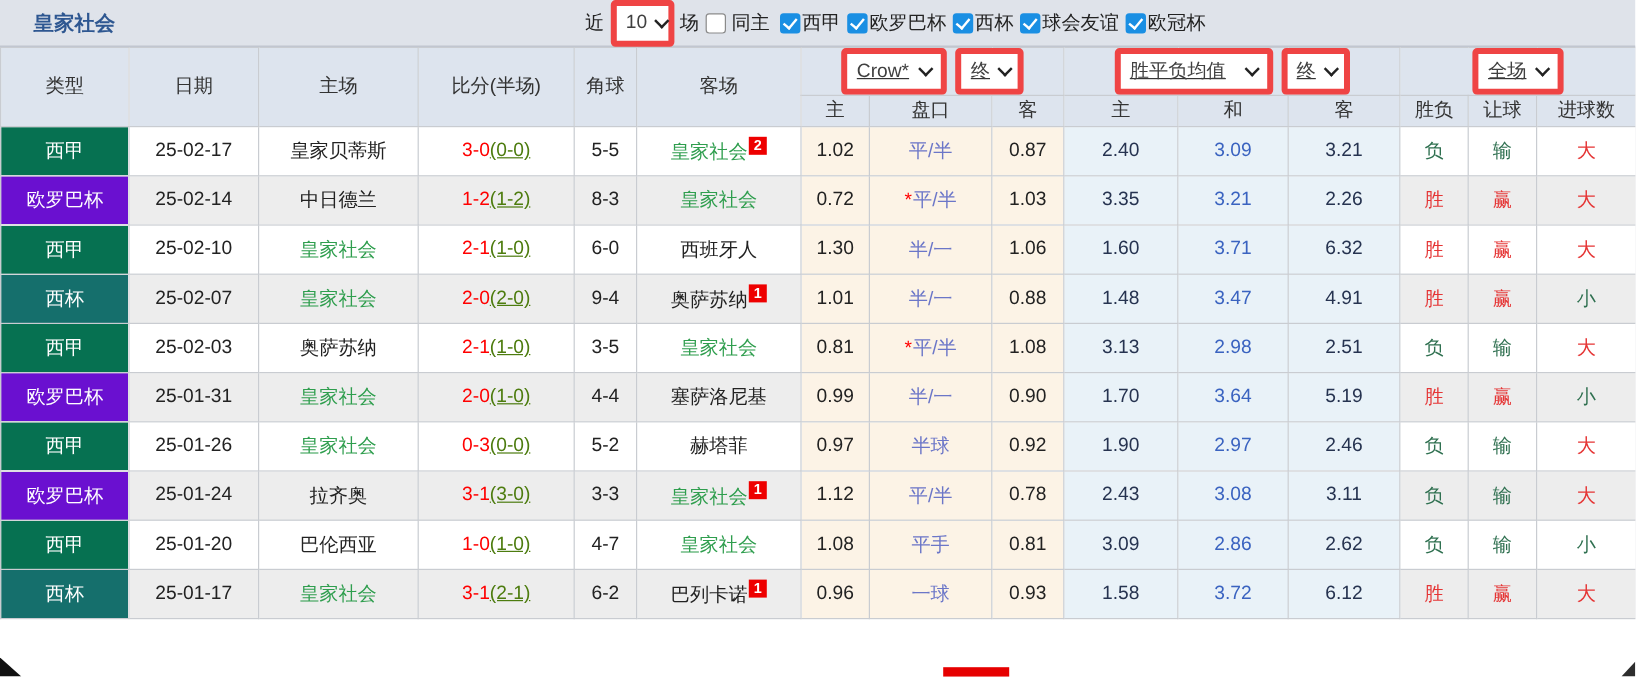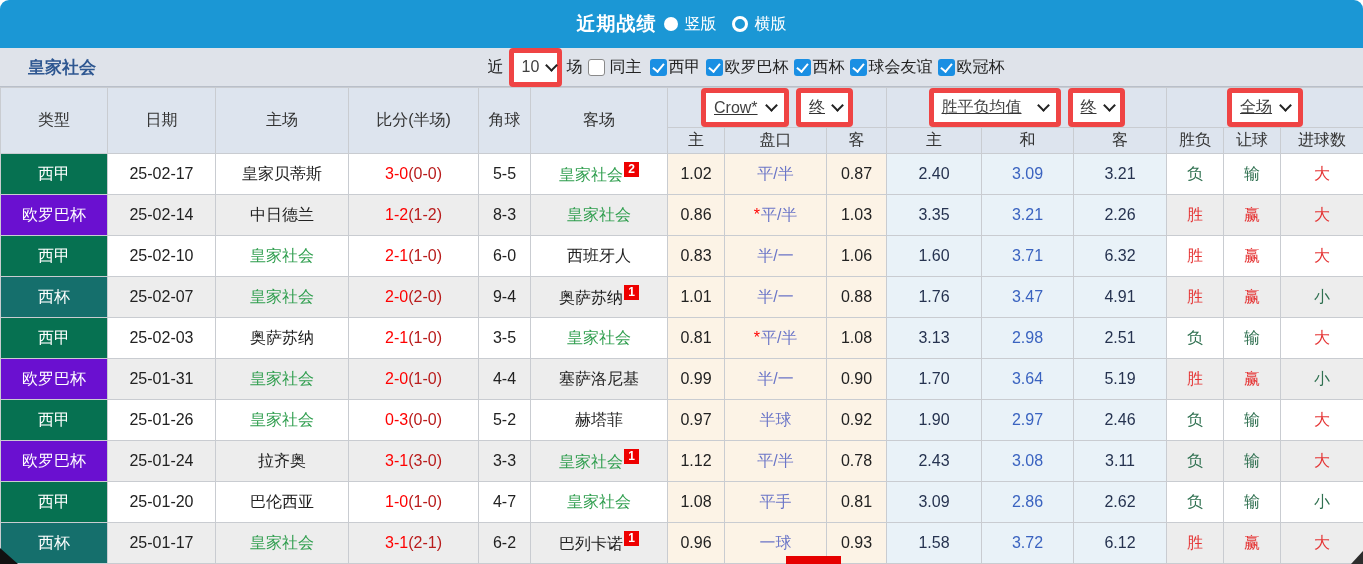--- a/index.html
+++ b/index.html
@@ -45,21 +45,21 @@
   .hrow-b th{height:26px;}
   .sel-cell{vertical-align:middle;}
   .sel-wrap{display:flex;align-items:center;justify-content:center;gap:7px;text-decoration:underline;}
   tbody td{height:41px;font-size:16px;color:#222;background:#fff;}
   tr.alt td{background:var(--row-alt-bg);}
   tbody td.asia{background:var(--asia-bg);}
   tbody td.avg{background:var(--avg-bg);}
   td.type{color:#fff;}
   td.team.self{color:var(--self-team);}
   .sc-red{color:var(--score-red);margin-top:41px;}
-  .sc-half{color:#b91c1c;}
+  .sc-half{color:#4d7c0f;text-decoration:underline;}
   td.handicap{color:var(--handicap-text);}
   .star{color:#f00;margin-right:1px;}
   td.avg.draw{color:var(--avg-draw-text);}
   td.avg.side{color:var(--avg-side-text);}
   td.res.red{color:var(--win-red);}
   td.res.green{color:var(--lose-green);}
   .badge{display:inline-block;background:var(--badge-bg);color:#fff;font-size:12px;
          line-height:15px;min-width:9px;padding:0 3px;margin-left:1px;
          vertical-align:7px;font-weight:bold;}
 
@@ -73,27 +73,20 @@
   .corner-bl{position:absolute;left:0;bottom:0;width:18px;height:16px;background:#111;
              clip-path:polygon(0 0,100% 100%,0 100%);}
   .corner-br{position:absolute;right:0;bottom:0;width:12px;height:13px;background:#2d2d2d;
              clip-path:polygon(100% 0,100% 100%,0 100%);}
 </style>
 </head>
 <body>
 
 <div class="app">
 
-  <div class="topbar">
-    <span class="title">近期战绩</span>
-    <span class="radio filled"></span>
-    <span class="radio-label">竖版</span>
-    <span class="radio hollow"></span>
-    <span class="radio-label">横版</span>
-  </div>
 
   <div class="filterbar">
     <span class="team-title">皇家社会</span>
     <div class="filter-controls">
       <span>近</span>
       <span class="select" style="width:53px">
         <span>10</span>
         <i class="chev"></i>
       </span>
       <span>场</span>
@@ -203,58 +196,58 @@
           <td class="res green">输</td>
           <td class="res red">大</td>
         </tr>
         <tr class="alt">
           <td class="type" style="background: rgb(106, 16, 208);">欧罗巴杯</td>
           <td class="date">25-02-14</td>
           <td class="team">中日德兰</td>
           <td class="score"><span class="sc-red">1-2</span><span class="sc-half">(1-2)</span></td>
           <td class="corners">8-3</td>
           <td class="team self">皇家社会</td>
-          <td class="asia">0.86</td>
+          <td class="asia">0.72</td>
           <td class="asia handicap"><span class="star">*</span>平/半</td>
           <td class="asia">1.03</td>
           <td class="avg side">3.35</td>
           <td class="avg draw">3.21</td>
           <td class="avg side">2.26</td>
           <td class="res red">胜</td>
           <td class="res red">赢</td>
           <td class="res red">大</td>
         </tr>
         <tr>
           <td class="type" style="background: rgb(6, 113, 81);">西甲</td>
           <td class="date">25-02-10</td>
           <td class="team self">皇家社会</td>
           <td class="score"><span class="sc-red">2-1</span><span class="sc-half">(1-0)</span></td>
           <td class="corners">6-0</td>
           <td class="team">西班牙人</td>
-          <td class="asia">0.83</td>
+          <td class="asia">1.30</td>
           <td class="asia handicap">半/一</td>
           <td class="asia">1.06</td>
           <td class="avg side">1.60</td>
           <td class="avg draw">3.71</td>
           <td class="avg side">6.32</td>
           <td class="res red">胜</td>
           <td class="res red">赢</td>
           <td class="res red">大</td>
         </tr>
         <tr class="alt">
           <td class="type" style="background: rgb(21, 111, 108);">西杯</td>
           <td class="date">25-02-07</td>
           <td class="team self">皇家社会</td>
           <td class="score"><span class="sc-red">2-0</span><span class="sc-half">(2-0)</span></td>
           <td class="corners">9-4</td>
           <td class="team">奥萨苏纳<span class="badge">1</span></td>
           <td class="asia">1.01</td>
           <td class="asia handicap">半/一</td>
           <td class="asia">0.88</td>
-          <td class="avg side">1.76</td>
+          <td class="avg side">1.48</td>
           <td class="avg draw">3.47</td>
           <td class="avg side">4.91</td>
           <td class="res red">胜</td>
           <td class="res red">赢</td>
           <td class="res green">小</td>
         </tr>
         <tr>
           <td class="type" style="background: rgb(6, 113, 81);">西甲</td>
           <td class="date">25-02-03</td>
           <td class="team">奥萨苏纳</td>

